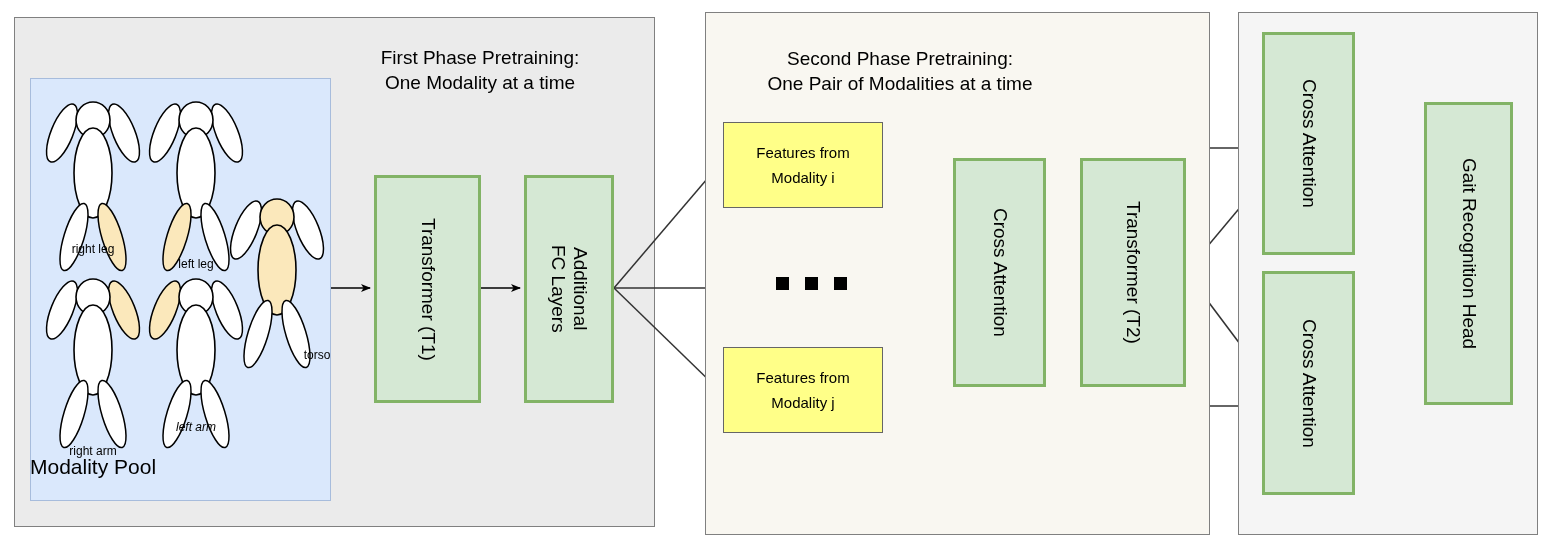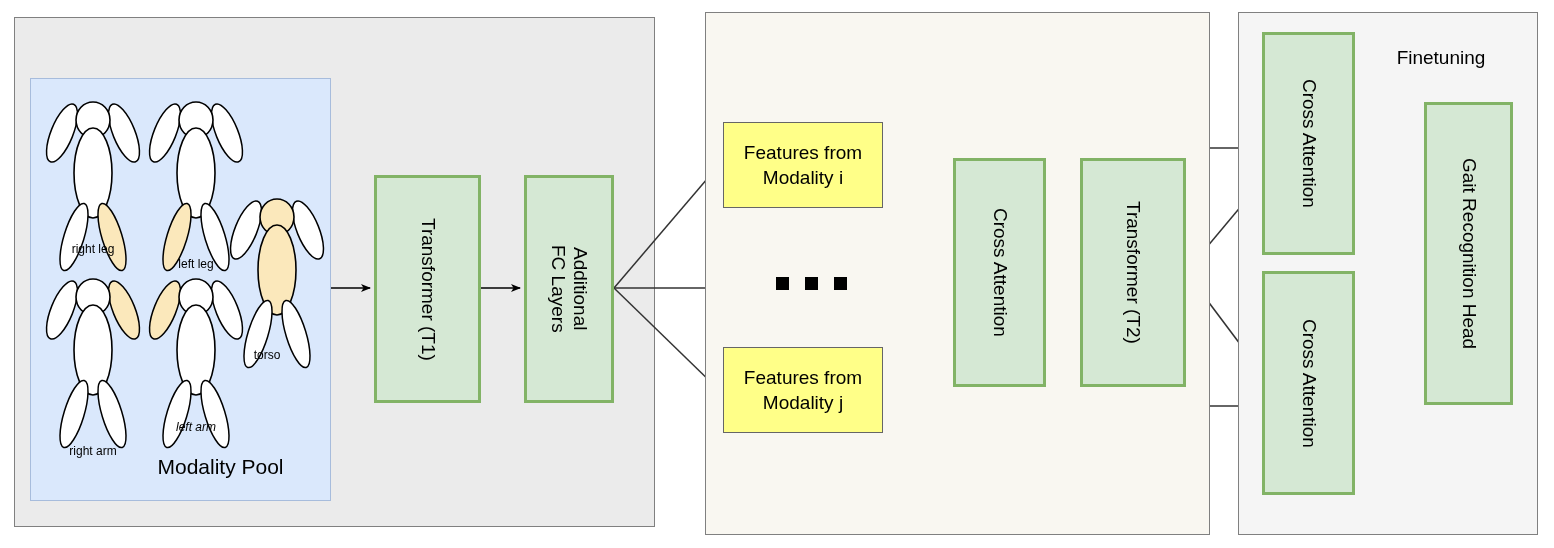--- a/index.html
+++ b/index.html
@@ -5,37 +5,39 @@
   html,body{margin:0;padding:0;background:#ffffff;}
   body{width:1554px;height:548px;font-family:"Liberation Sans",sans-serif;}
   #stage{position:relative;width:1554px;height:548px;overflow:hidden;background:#fff;}
 
   .panel{position:absolute;box-sizing:border-box;}
   .panel-title{position:absolute;text-align:center;color:#000;font-size:19px;line-height:25px;white-space:pre-line;}
 
   .gbox{position:absolute;box-sizing:border-box;background:#d5e8d4;border:3px solid #82b366;display:flex;align-items:center;justify-content:center;}
   .gbox .vlabel{writing-mode:vertical-rl;text-orientation:mixed;font-size:19px;line-height:22px;color:#000;text-align:center;white-space:pre-line;}
 
-  .ybox{position:absolute;box-sizing:border-box;background:#ffff88;border:1.6px solid #666;display:flex;align-items:center;justify-content:center;text-align:center;font-size:19px;line-height:25px;color:#000;white-space:pre-line;}
+  .ybox{position:absolute;box-sizing:border-box;background:#ffff88;border:1.6px solid #666;display:flex;align-items:center;justify-content:center;text-align:center;font-size:15px;line-height:25px;color:#000;white-space:pre-line;}
 
   .modpool{position:absolute;box-sizing:border-box;background:#dae8fc;border:1.5px solid #a7bcdc;}
-  .modpool-label{position:absolute;width:100%;text-align:center;font-size:21px;color:#000;padding-left:40px;}
+  .modpool-label{position:absolute;width:100%;text-align:left;font-size:21px;color:#000;}
 
   .fig-cap{position:absolute;text-align:center;font-size:12px;color:#000;width:120px;}
 
   svg.overlay{position:absolute;left:0;top:0;width:1554px;height:548px;pointer-events:none;}
   .dot{position:absolute;width:13px;height:13px;background:#000;}
 </style>
 </head>
 <body>
 
 <div id="stage">
 
   <div class="panel" style="left:14px;top:17px;width:641px;height:510px;background:#ebebeb;border:1.5px solid #808080;"></div>
 
+  <div class="panel-title" style="left:330px;top:45px;width:300px;">First Phase Pretraining:
+One Modality at a time</div>
 
   <div class="modpool" style="left:30px;top:78px;width:301px;height:423px;"></div>
   <div class="modpool-label" style="left:30px;top:455px;width:301px;">Modality Pool</div>
 
   <svg class="overlay" viewBox="0 0 1554 548">
     <defs>
       <marker id="arw" markerWidth="10" markerHeight="8" refX="9" refY="4" orient="auto" markerUnits="userSpaceOnUse">
         <path d="M0,0 L10,4 L0,8 L2.6,4 z" fill="#000"></path>
       </marker>
       <marker id="arwg" markerWidth="10" markerHeight="8" refX="9" refY="4" orient="auto" markerUnits="userSpaceOnUse">
@@ -129,35 +131,37 @@
     </g>
 
     <g stroke="#333" fill="none" stroke-width="1.5">
       <path d="M1356,143 L1390,143 L1390,255 L1419,255" marker-end="url(#arw)"></path>
       <path d="M1356,384 L1390,384 L1390,255"></path>
     </g>
   </svg>
 
   <div class="fig-cap" style="left:33px;top:242px;">right leg</div>
   <div class="fig-cap" style="left:136px;top:257px;">left leg</div>
-  <div class="fig-cap" style="left:207px;top:348px;">torso</div>
+  <div class="fig-cap" style="left:217px;top:348px;padding-left:40px;">torso</div>
   <div class="fig-cap" style="left:33px;top:420px;margin-top:24px;">right arm</div>
   <div class="fig-cap" style="left:136px;top:420px;font-style:italic;">left arm</div>
 
   <div class="gbox" style="left:374px;top:175px;width:107px;height:228px;">
     <span class="vlabel">Transformer (T1)</span>
   </div>
 
   <div class="gbox" style="left:524px;top:175px;width:90px;height:228px;">
     <span class="vlabel">Additional
 FC Layers</span>
   </div>
 
   <div class="panel" style="left:705px;top:12px;width:505px;height:523px;background:#f9f7f1;border:1.5px solid #808080;"></div>
 
+  <div class="panel-title" style="left:715px;top:46px;width:370px;">Second Phase Pretraining:
+One Pair of Modalities at a time</div>
 
   <div class="ybox" style="left:723px;top:122px;width:160px;height:86px;">Features from
 Modality i</div>
 
   <div class="ybox" style="left:723px;top:347px;width:160px;height:86px;">Features from
 Modality j</div>
 
   <div style="position:absolute;left:776px;top:277px;">
     <span class="dot" style="position:absolute;left:0;top:0;"></span>
     <span class="dot" style="position:absolute;left:29px;top:0;"></span>
@@ -167,21 +171,20 @@
   <div class="gbox" style="left:953px;top:158px;width:93px;height:229px;">
     <span class="vlabel">Cross Attention</span>
   </div>
 
   <div class="gbox" style="left:1080px;top:158px;width:106px;height:229px;">
     <span class="vlabel">Transformer (T2)</span>
   </div>
 
   <div class="panel" style="left:1238px;top:12px;width:300px;height:523px;background:#f5f5f5;border:1.5px solid #808080;"></div>
 
-  <div class="panel-title" style="left:1366px;top:45px;width:150px;">Finetuning</div>
 
   <div class="gbox" style="left:1262px;top:32px;width:93px;height:223px;">
     <span class="vlabel">Cross Attention</span>
   </div>
 
   <div class="gbox" style="left:1262px;top:271px;width:93px;height:224px;">
     <span class="vlabel">Cross Attention</span>
   </div>
 
   <div class="gbox" style="left:1424px;top:102px;width:89px;height:303px;">

